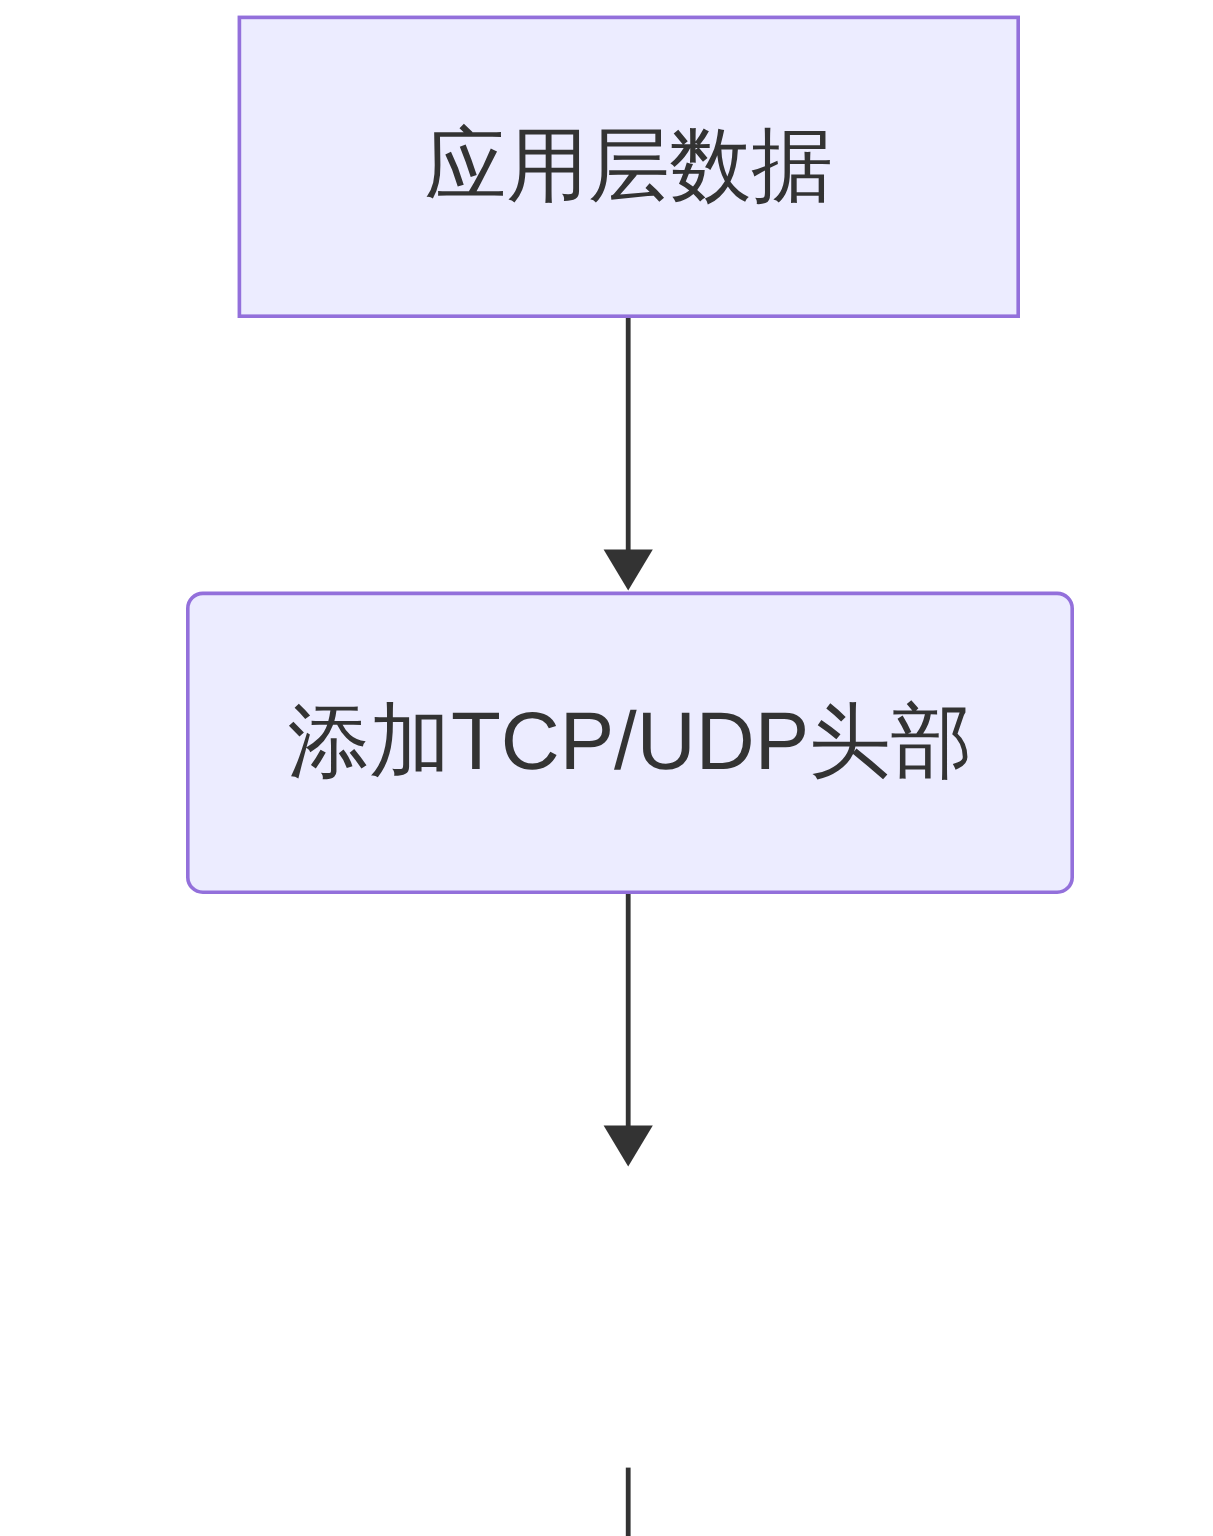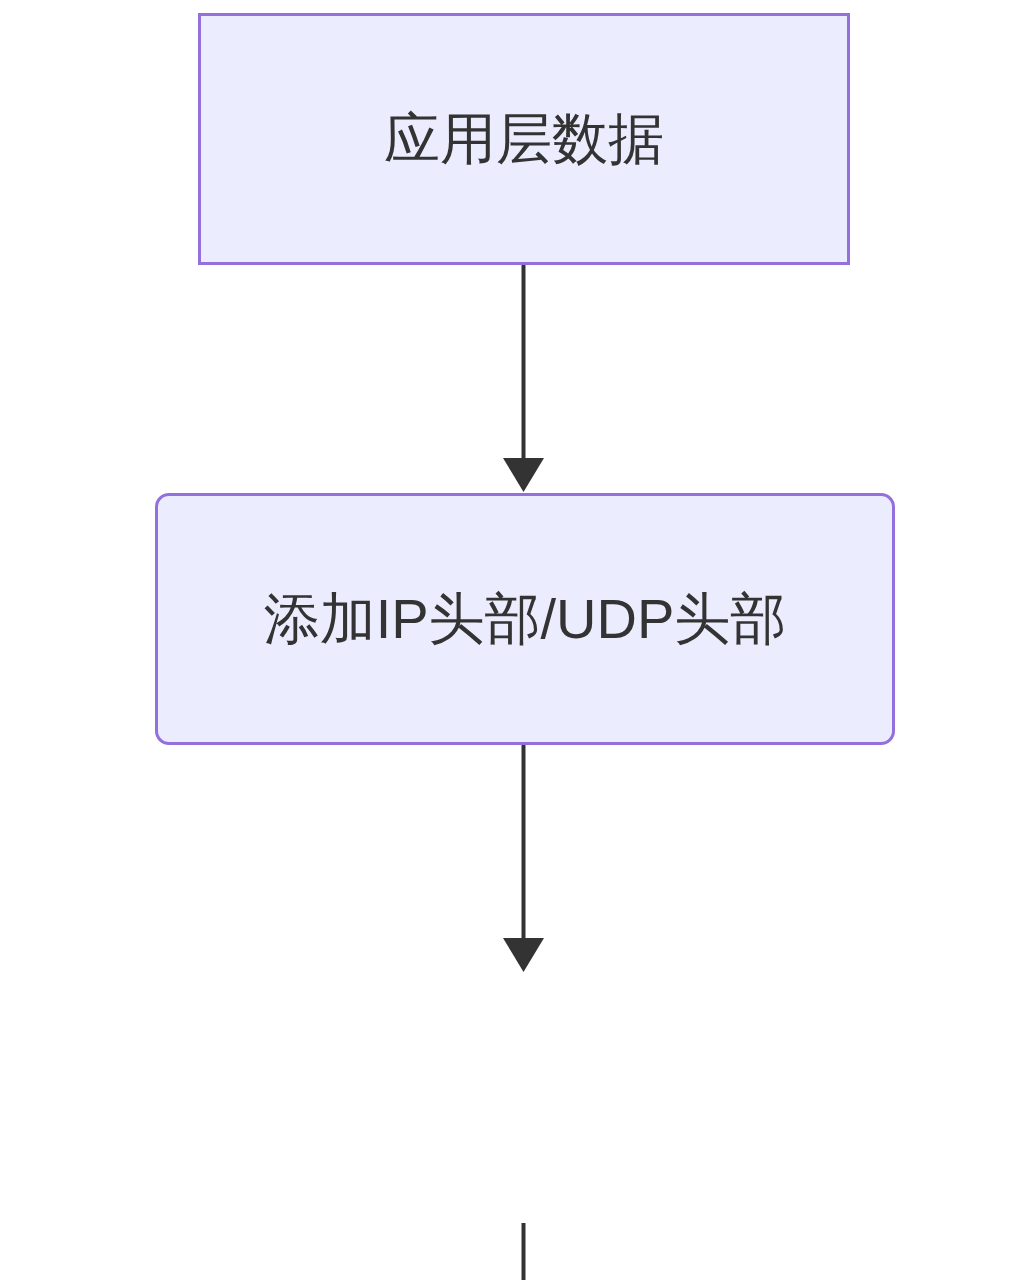--- a/index.html
+++ b/index.html
@@ -38,21 +38,21 @@
     stroke: none;
   }
   .node {
     position: absolute;
     display: flex;
     align-items: center;
     justify-content: center;
     background: var(--node-fill);
     border: 3.5px solid var(--node-border);
     color: var(--text-color);
-    font-size: 56px;
+    font-size: 68px;
     line-height: 1.2;
     text-align: right;
     white-space: nowrap;
   }
   .node.rect { border-radius: 0; }
   .node.rounded { border-radius: 14px; }
   .node-app-data {
     left: 198px; top: 13px;
     width: 652px; height: 252px;
   }
@@ -85,17 +85,17 @@
     <g>
       <line class="edge-line" x1="523.5" y1="1223" x2="523.5" y2="1280"></line>
     </g>
   </svg>
 
   <div class="node rect node-app-data">
     <span>应用层数据</span>
   </div>
 
   <div class="node rounded node-tcp-udp">
-    <span>添加IP头部/UDP头部</span>
+    <span>添加TCP/UDP头部</span>
   </div>
 
 
 </div>
 
 </body></html>

